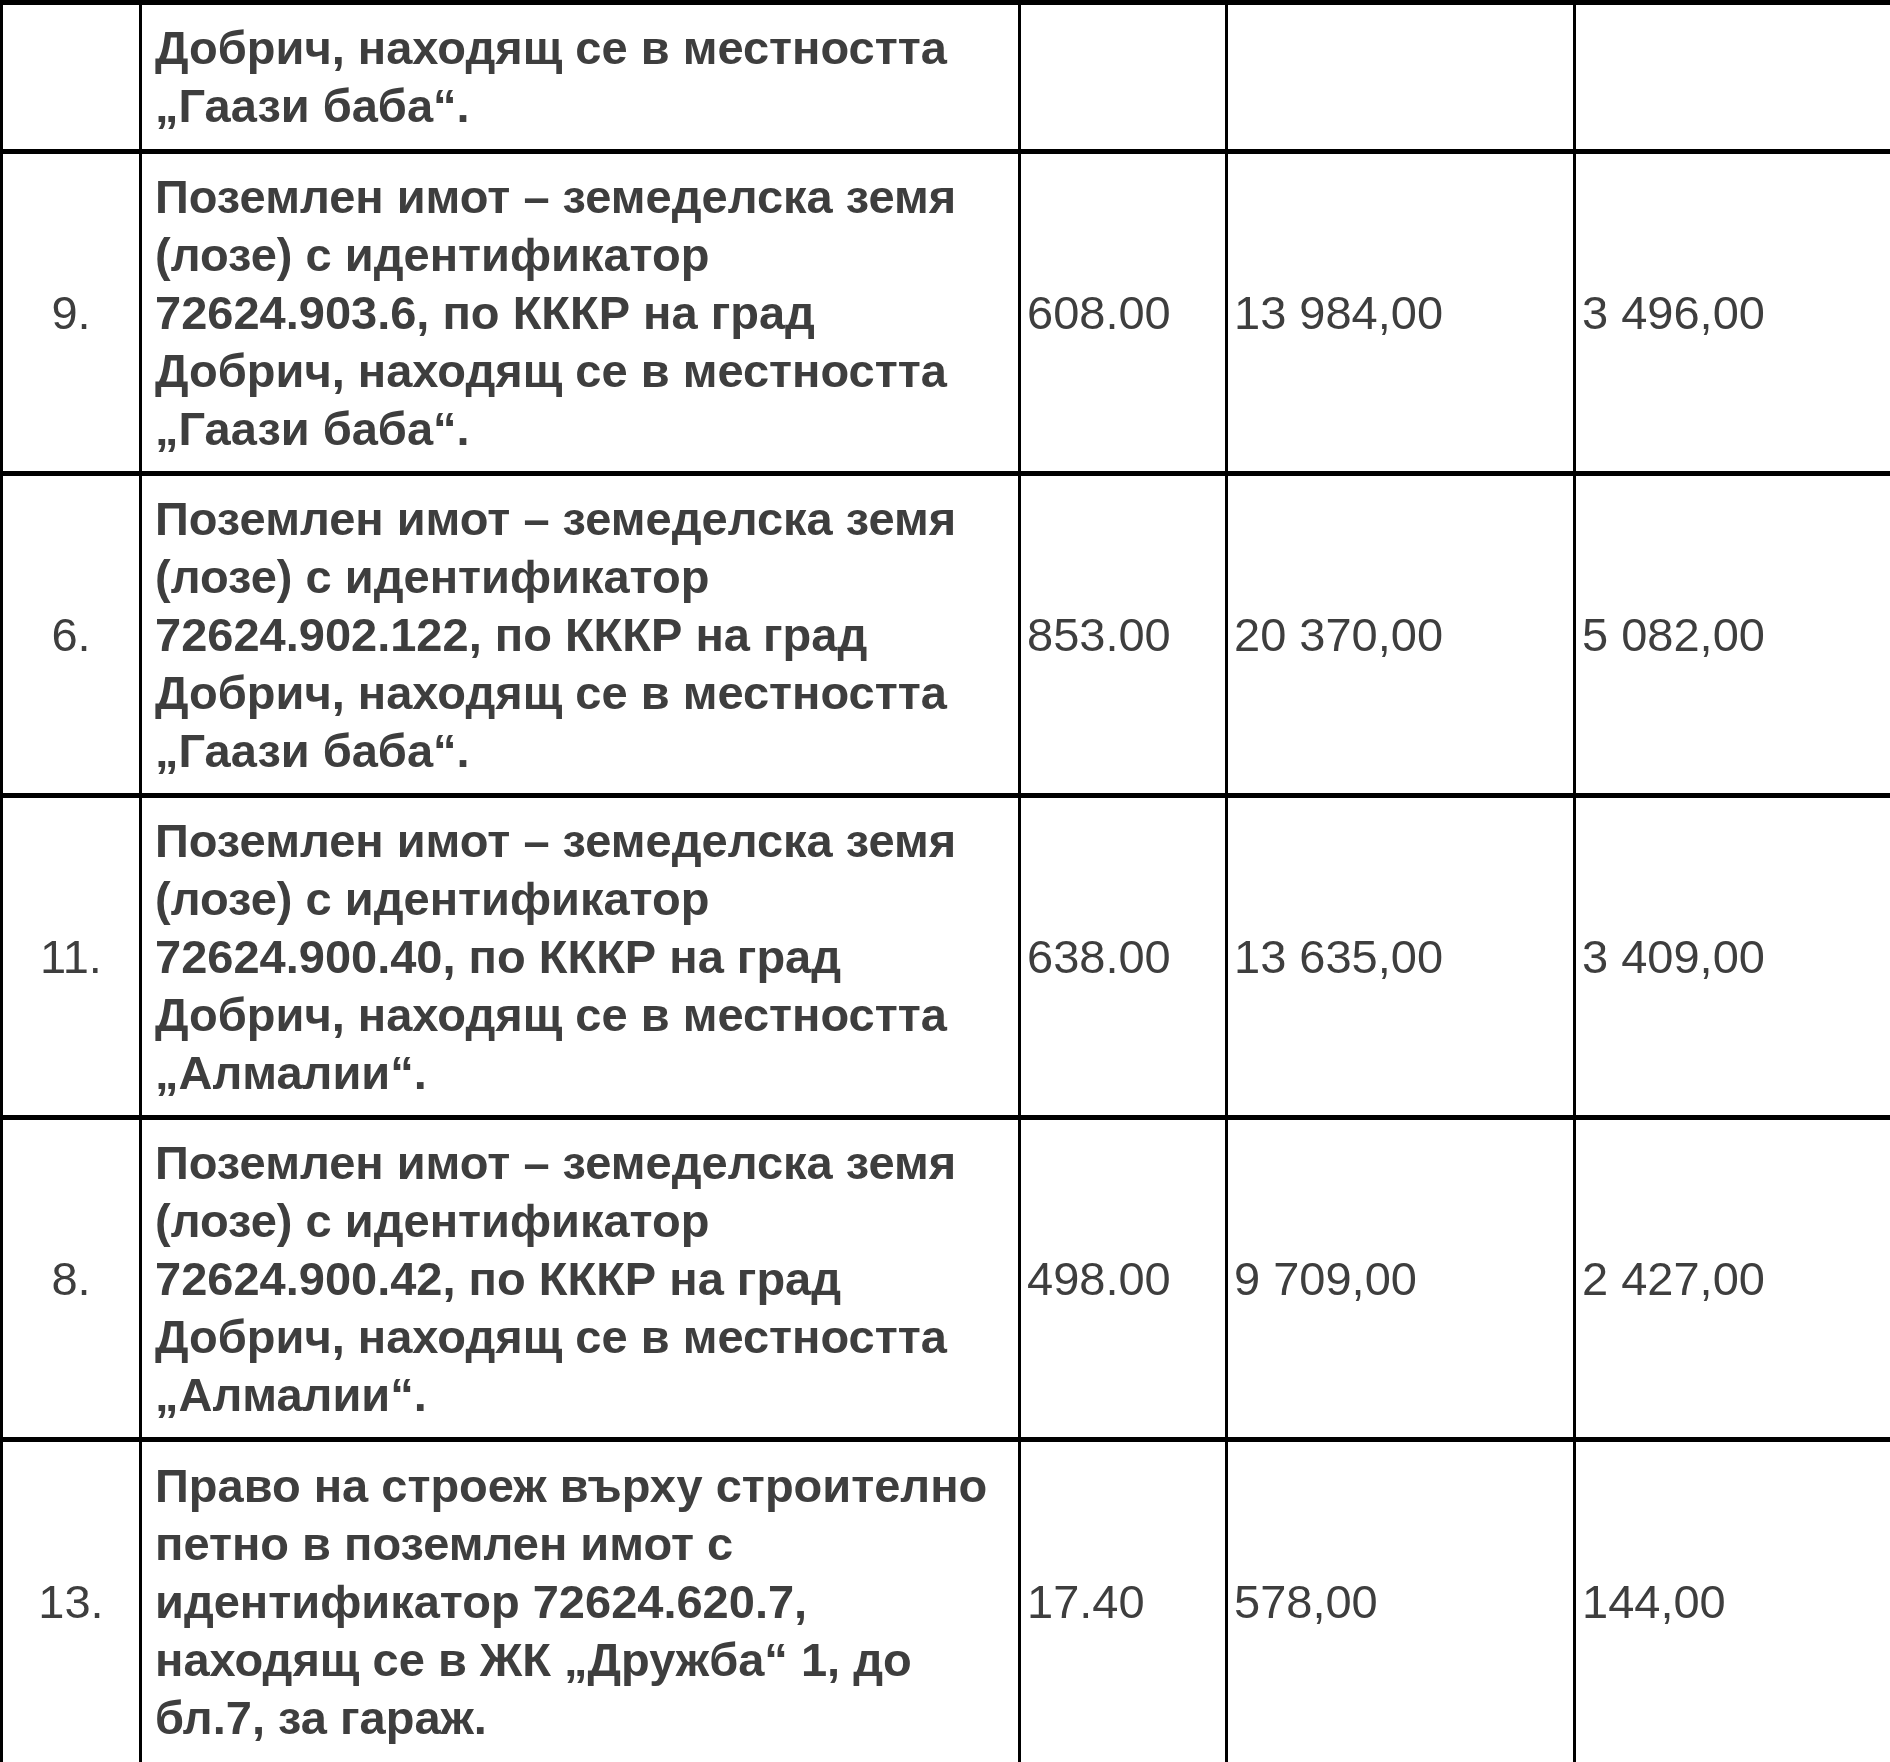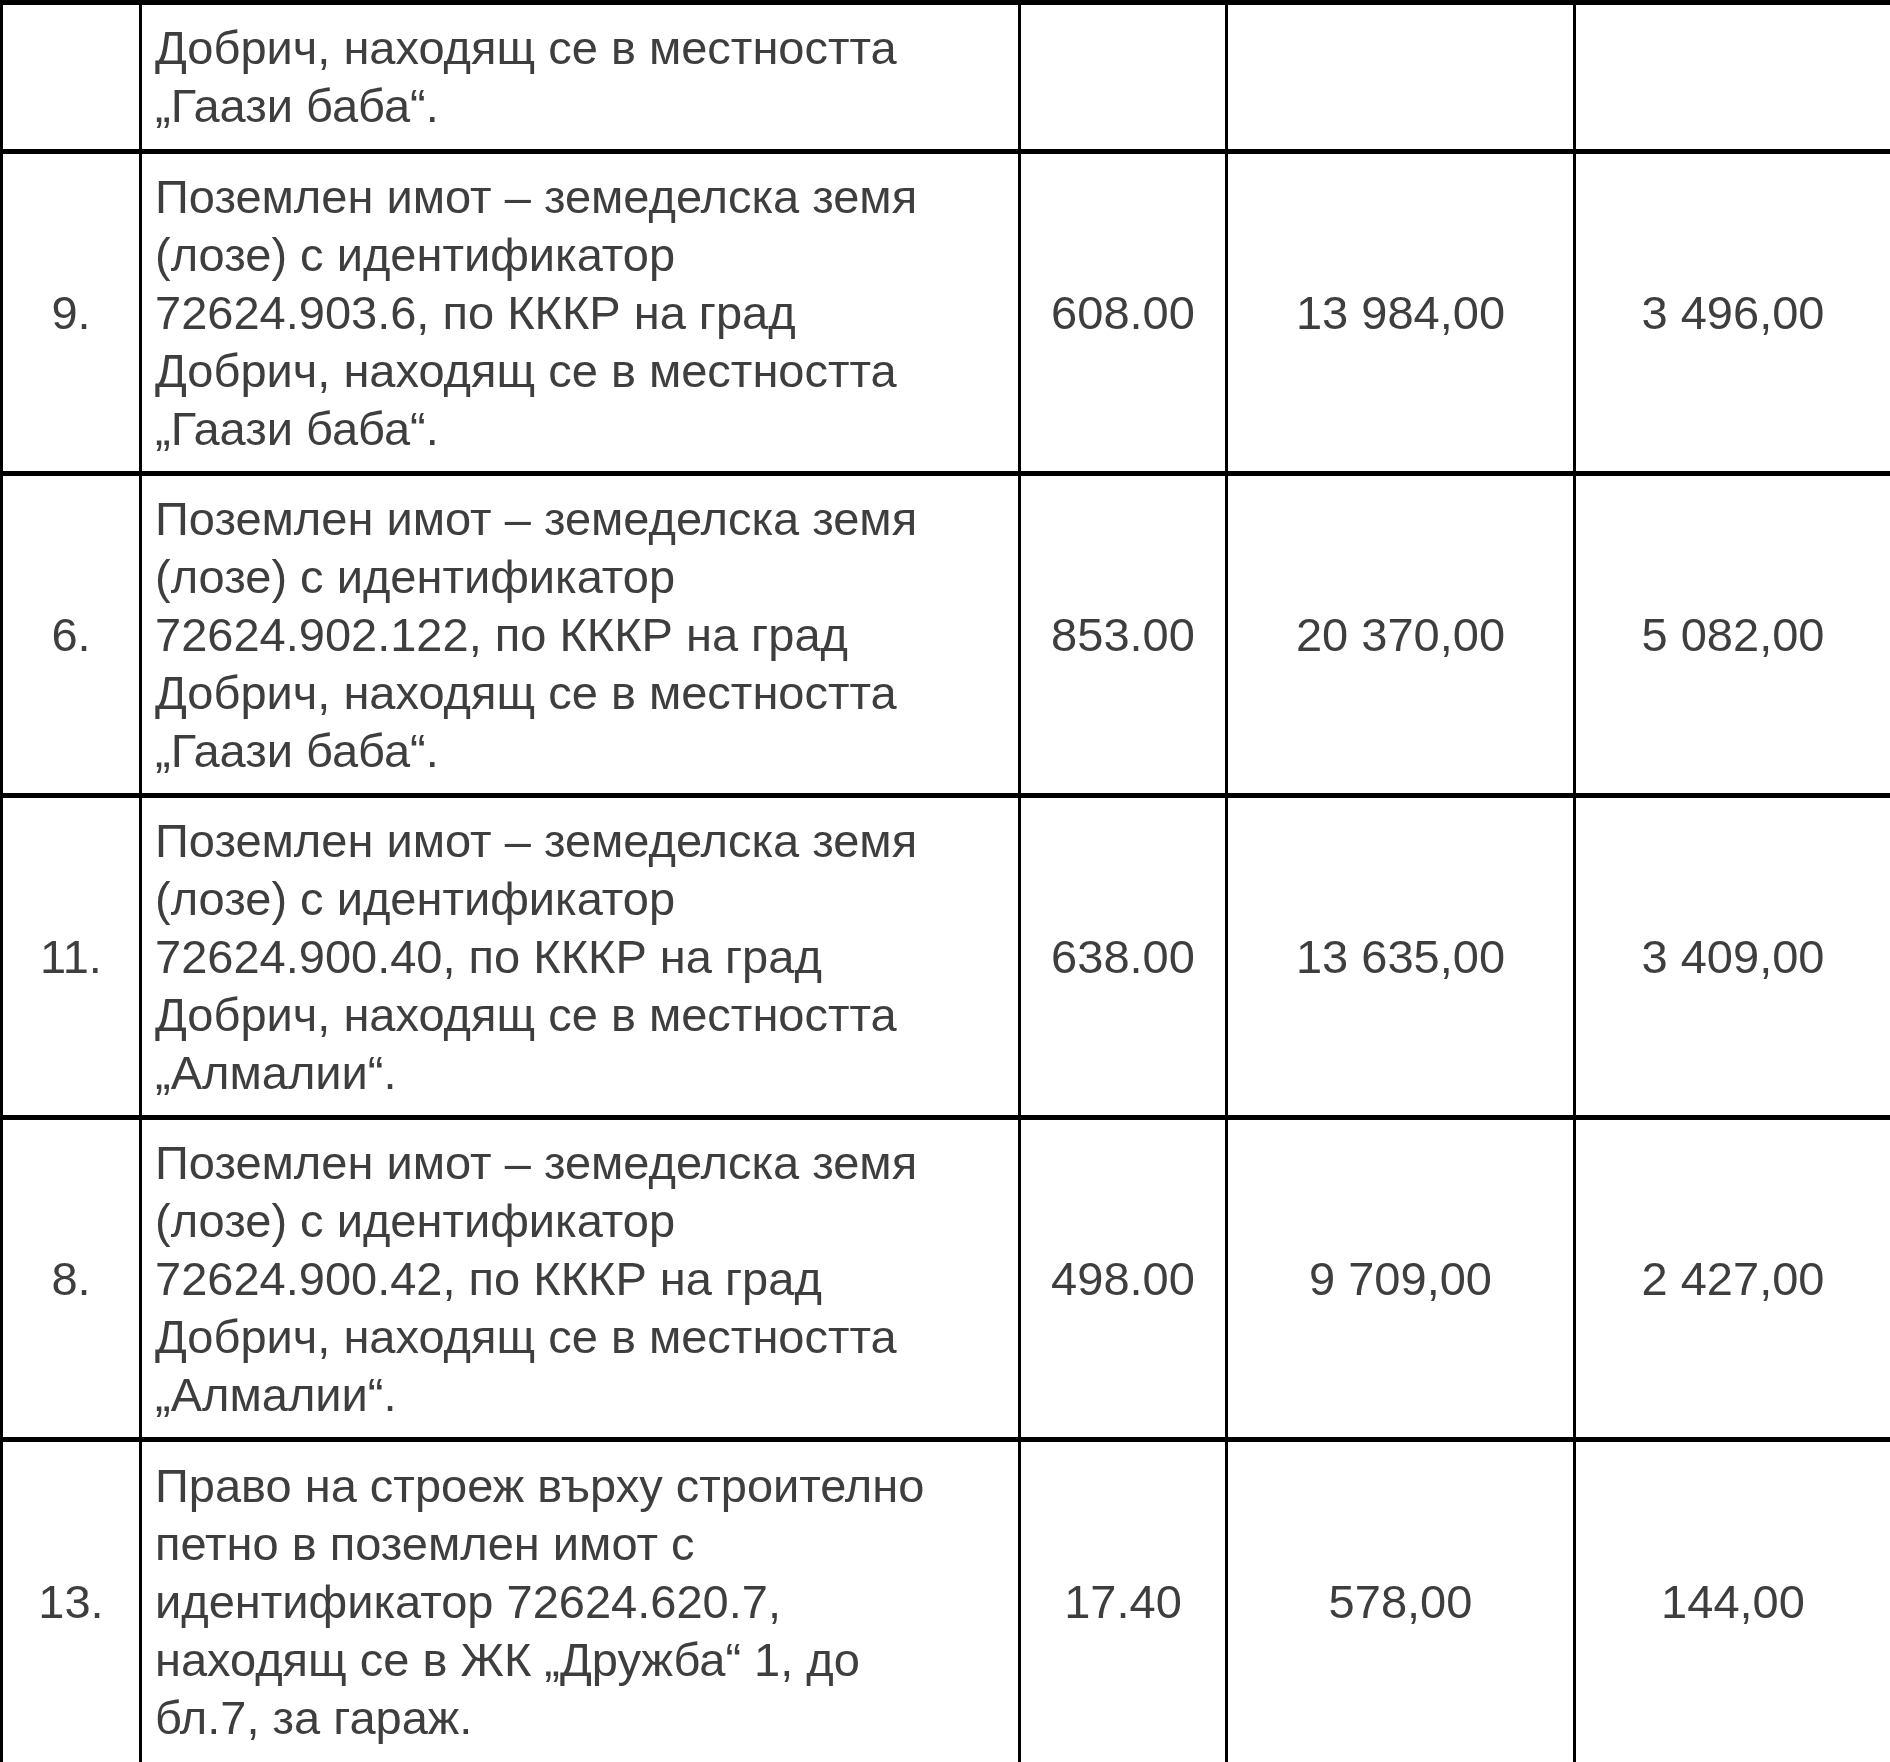--- a/index.html
+++ b/index.html
@@ -38,23 +38,23 @@
     background:var(--bg-color);
   }
   td.c-num{
     text-align:center;
     padding:0 4px;
   }
   td.c-desc{
     text-align:left;
     padding:10px 10px 10px 13px;
     white-space:pre-line;
+    font-weight:bold;
   }
   td.c-area, td.c-amt{
-    text-align:center;
     padding:0 6px;
   }
   tbody tr{ height:322px; }
   tbody tr:first-child{ height:149px; }
   tbody tr:last-child{ height:325px; }
 </style>
 </head>
 <body>
 
 <table class="property-table">

